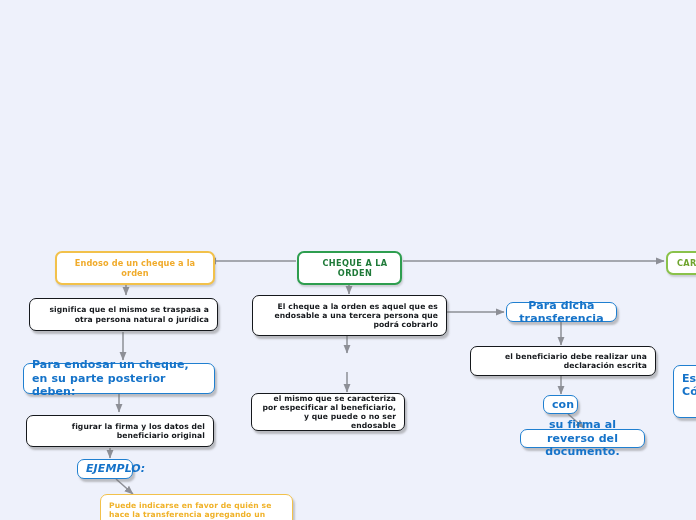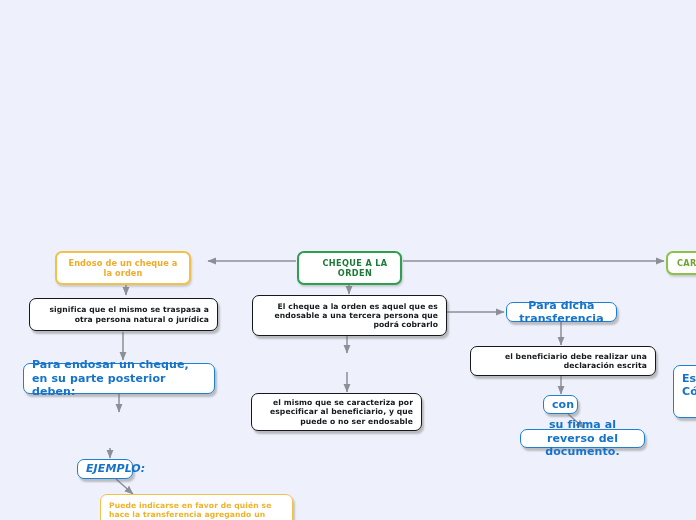--- a/index.html
+++ b/index.html
@@ -134,55 +134,58 @@
       <path d="M347,372 L347,392"></path>
 
       <path d="M447,312 L504,312"></path>
 
       <path d="M561,322 L561,345"></path>
       <path d="M561,376 L561,394"></path>
       <path d="M568,414 L584,428"></path>
     </g>
   </svg>
 
-  <div class="node n-root-amber" style="left:55px; top:251px; width:136px;">
+  <div class="node n-root-amber" style="left:55px; top:251px; width:160px;">
     <span class="txt">Endoso de un cheque a la orden</span>
   </div>
 
   <div class="node n-root-green" style="left:297px; top:251px; width:105px;padding-left:20px;">
     <span class="txt">CHEQUE A LA ORDEN</span>
   </div>
 
   <div class="node n-root-green2 clip-right" style="left:666px; top:251px; width:105px;">
     <span class="txt">CARACTERÍSTICAS</span>
   </div>
 
   <div class="node n-black" style="left:29px; top:298px; width:189px; height:33px;">
     <span class="txt">significa que el mismo se traspasa a otra persona natural o jurídica</span>
   </div>
 
   <div class="node n-blue" style="left:23px; top:363px; width:192px; height:31px;">
     <span class="txt">Para endosar un cheque, en su parte posterior deben:</span>
   </div>
 
+  <div class="node n-black" style="left:26px; top:415px; width:188px; height:32px;">
+    <span class="txt">figurar la firma y los datos del beneficiario original</span>
+  </div>
 
   <div class="node n-blue center" style="left:77px; top:459px; width:56px; height:20px;font-style:italic;">
     <span class="txt">EJEMPLO:</span>
   </div>
 
   <div class="node n-yellow clip-right" style="left:100px; top:494px; width:193px; height:42px; align-items:flex-start;">
     <span class="txt">Puede indicarse en favor de quién se hace la transferencia agregando un texto como el siguiente: "Cedo todos los derechos de</span>
   </div>
 
   <div class="node n-black" style="left:252px; top:295px; width:195px; height:41px;">
     <span class="txt">El cheque a la orden es aquel que es endosable a una tercera persona que podrá cobrarlo</span>
   </div>
 
 
-  <div class="node n-black" style="left:251px; top:393px; width:171px; height:38px;">
+  <div class="node n-black" style="left:251px; top:393px; width:154px; height:38px;">
     <span class="txt">el mismo que se caracteriza por especificar al beneficiario, y que puede o no ser endosable</span>
   </div>
 
   <div class="node n-blue center" style="left:506px; top:302px; width:111px; height:20px;">
     <span class="txt">Para dicha transferencia</span>
   </div>
 
   <div class="node n-black" style="left:470px; top:346px; width:186px; height:30px;">
     <span class="txt">el beneficiario debe realizar una declaración escrita</span>
   </div>

